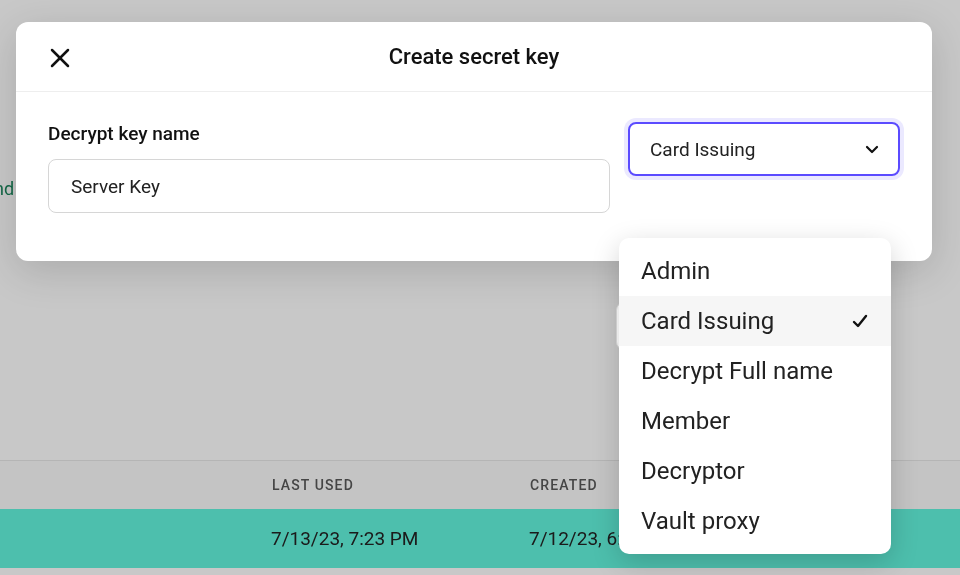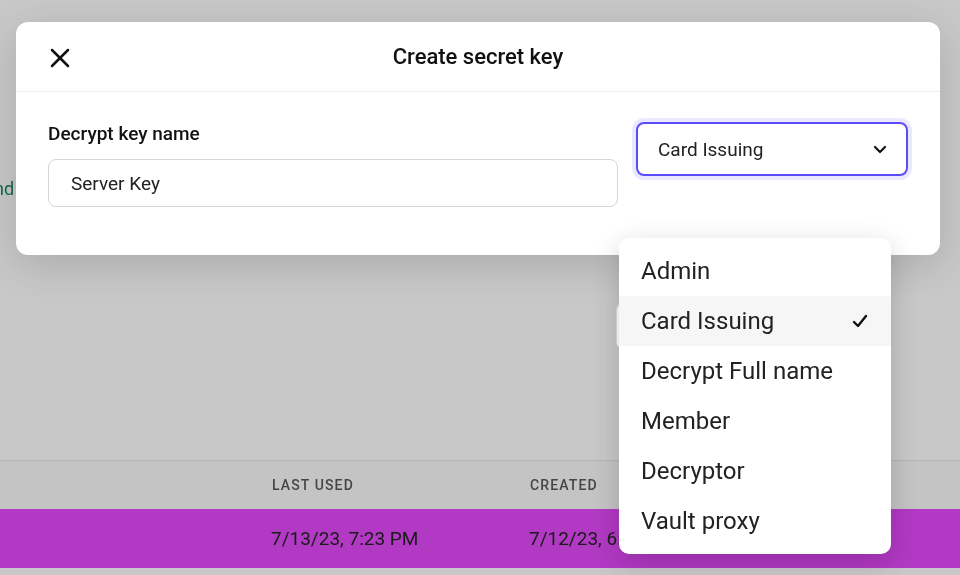--- a/index.html
+++ b/index.html
@@ -28,21 +28,21 @@
     font-size: 14px;
     letter-spacing: 0.08em;
     color: #555;
     font-weight: 500;
   }
   .bg-th-last-used { margin-left: 272px; width: 258px; }
   .bg-th-created { width: 234px; }
   .bg-trow {
     display: flex;
     align-items: center;
-    background: #d946ef;
+    background: #5eead4;
   }
   .bg-td {
     padding: 18px 0;
     font-size: 19px;
     color: #222;
   }
   .bg-td-last-used { margin-left: 271px; width: 258px; }
   .bg-td-created { width: 252px; }
   .badge-enabled {
     background: #d6ede0;
@@ -66,21 +66,21 @@
     position: absolute;
     inset: 0;
     background: rgba(0,0,0,0.18);
   }
 
   
   .modal {
     position: absolute;
     top: 22px;
     left: 16px;
-    right: 20px;
+    right: 28px;
     background: #fff;
     border-radius: 12px;
     box-shadow: 0 10px 40px rgba(0,0,0,0.15);
   }
   .modal-header {
     position: relative;
     height: 70px;
     border-bottom: 1px solid #eee;
     display: flex;
     align-items: center;
@@ -124,21 +124,21 @@
     border-radius: 50%;
     display: inline-flex;
     align-items: center;
     justify-content: center;
     font-size: 11px;
     font-weight: 700;
     line-height: 1;
   }
   .text-input {
     width: 100%;
-    height: 48px;
+    height: 54px;
     border: 1px solid #d6d6d6;
     border-radius: 8px;
     padding: 0 22px;
     font-size: 19px;
     color: #222;
     outline: none;
     font-family: inherit;
   }
   .select-box {
     width: 100%;

